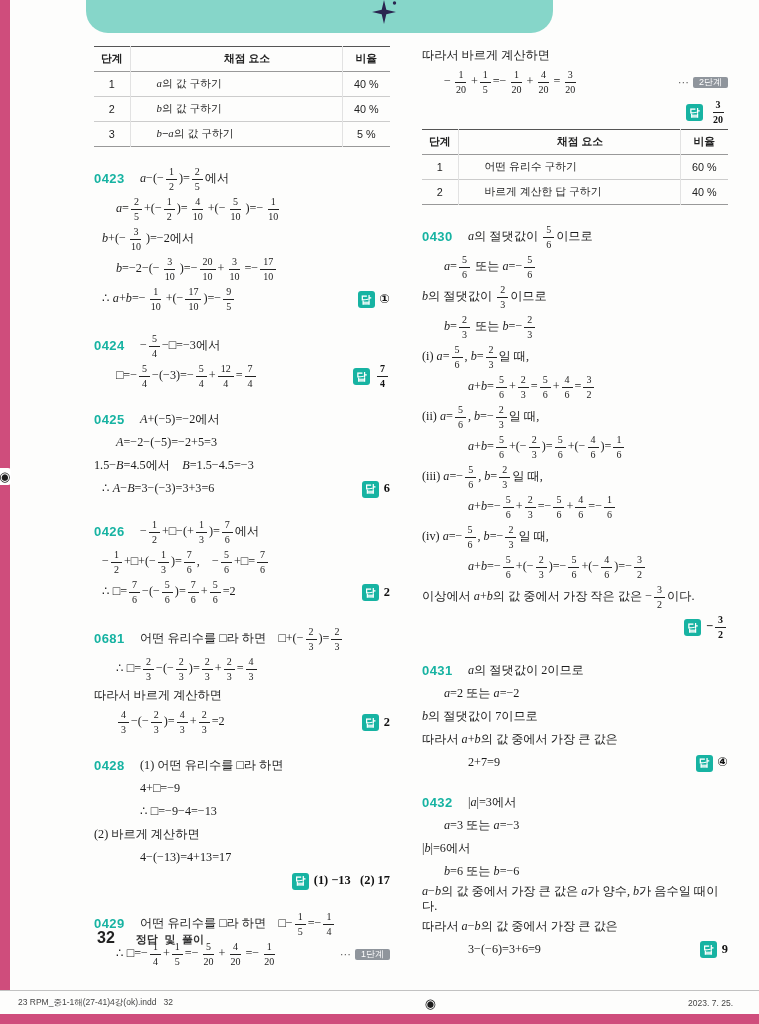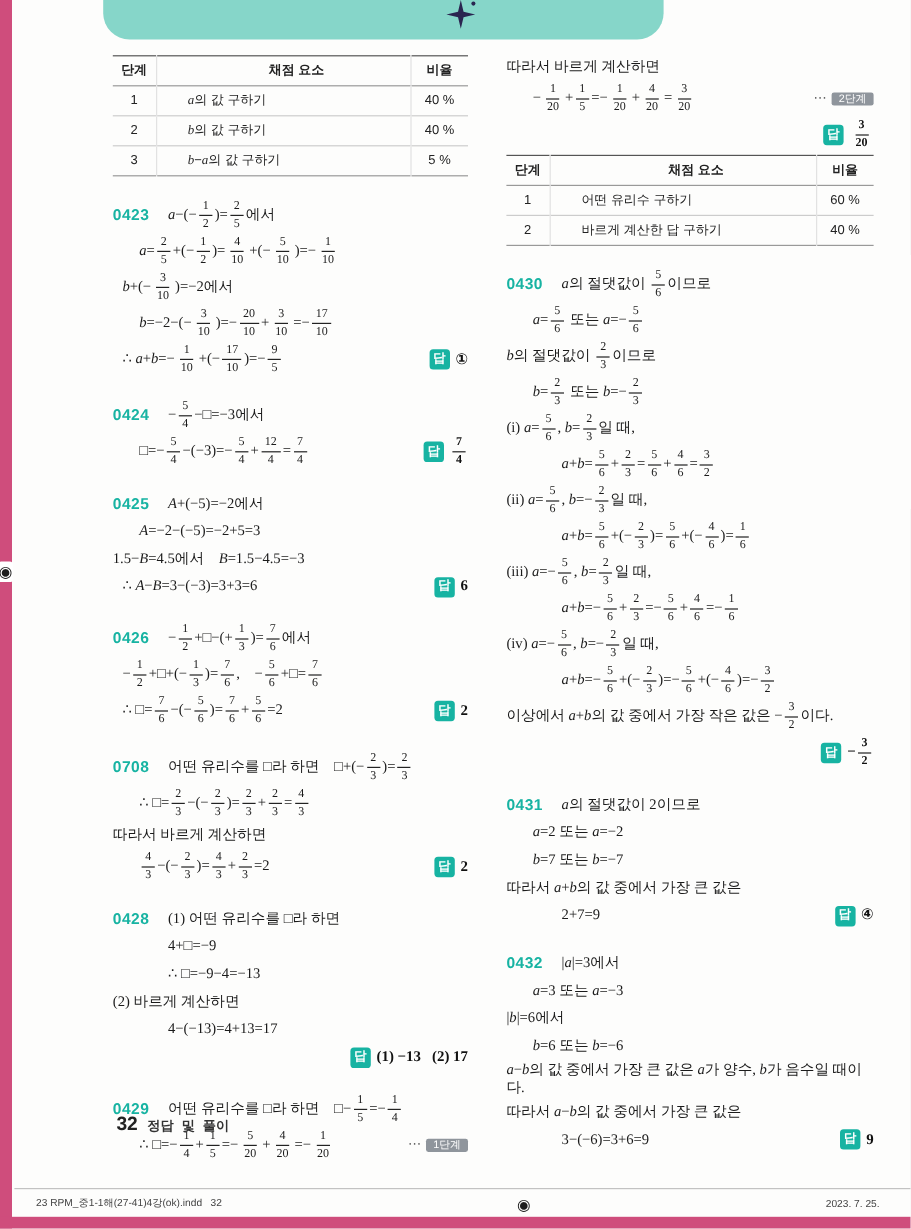--- a/index.html
+++ b/index.html
@@ -64,26 +64,26 @@
   .gtable thead tr{border-top:1.6px solid #555;border-bottom:1px solid #999;}
   .gtable tbody tr{border-bottom:1px solid #ccc;}
   .gtable tbody tr:last-child{border-bottom:1px solid #999;}
   .gtable .c0{width:36px;text-align:center;}
   .gtable .c1{text-align:left;padding-left:26px;border-left:1px solid #e2e2e2;border-right:1px solid #e2e2e2;}
   .gtable th.c1{text-align:center;}
   .gtable .c2{width:48px;text-align:center;}
   .gtable i{font-family:"Liberation Serif",serif;}
 
   
-  .pagelabel{position:absolute;left:97px;top:929px;display:flex;align-items:baseline;gap:8px;}
+  .pagelabel{position:absolute;left:97px;top:929px;display:flex;align-items:baseline;gap:21px;}
   .pagenum{font-family:"Liberation Sans",sans-serif;font-weight:700;font-size:16px;color:#222;}
   .pagetitle{font-family:Liberation Mono, monospace;font-size:11px;color:#333;font-weight:700;}
 
   
-  .footer{position:absolute;left:12px;right:0;bottom:10px;height:24px;border-top:1px solid #c2c2c2;
+  .footer{position:absolute;left:0;right:0;bottom:10px;height:24px;border-top:1px solid #c2c2c2;
           display:flex;align-items:center;justify-content:space-between;background:#fdfdfc;
           padding:3px 26px 2px 18px;font-family:"Liberation Sans",sans-serif;font-size:8.5px;color:#444;}
   .footer span{white-space:pre;}
 </style>
 </head>
 <body>
 
 <div class="page">
 
   <div class="top-deco">
@@ -190,21 +190,21 @@
           <div class="mline ind-0">
             <span class="mtxt">∴ □=<span class="fr"><span class="fn">7</span><span class="fd">6</span></span>−(−<span class="fr"><span class="fn">5</span><span class="fd">6</span></span>)=<span class="fr"><span class="fn">7</span><span class="fd">6</span></span>+<span class="fr"><span class="fn">5</span><span class="fd">6</span></span>=2</span>
             <span class="ansgrp">
               <span class="abadge">답</span>
               <span class="aval">2</span>
             </span>
           </div>
         </div>
         <div class="problem">
           <div class="mline pfirst">
-            <span class="pnum">0708</span>
+            <span class="pnum">0681</span>
             <span class="mtxt">어떤 유리수를 □라 하면    □+(−<span class="fr"><span class="fn">2</span><span class="fd">3</span></span>)=<span class="fr"><span class="fn">2</span><span class="fd">3</span></span></span>
           </div>
           <div class="mline ind-1">
             <span class="mtxt">∴ □=<span class="fr"><span class="fn">2</span><span class="fd">3</span></span>−(−<span class="fr"><span class="fn">2</span><span class="fd">3</span></span>)=<span class="fr"><span class="fn">2</span><span class="fd">3</span></span>+<span class="fr"><span class="fn">2</span><span class="fd">3</span></span>=<span class="fr"><span class="fn">4</span><span class="fd">3</span></span></span>
           </div>
           <div class="mline ind-f">
             <span class="mtxt">따라서 바르게 계산하면</span>
           </div>
           <div class="mline ind-1">
             <span class="mtxt"><span class="fr"><span class="fn">4</span><span class="fd">3</span></span>−(−<span class="fr"><span class="fn">2</span><span class="fd">3</span></span>)=<span class="fr"><span class="fn">4</span><span class="fd">3</span></span>+<span class="fr"><span class="fn">2</span><span class="fd">3</span></span>=2</span>
@@ -344,22 +344,22 @@
           </div>
         </div>
         <div class="problem">
           <div class="mline pfirst">
             <span class="pnum">0431</span>
             <span class="mtxt"><i>a</i>의 절댓값이 2이므로</span>
           </div>
           <div class="mline ind-1">
             <span class="mtxt"><i>a</i>=2 또는 <i>a</i>=−2</span>
           </div>
-          <div class="mline ind-1">
-            <span class="mtxt"><i>b</i>=7 또는 <i>b</i>=−7</span>
+          <div class="mline ind-f">
+            <span class="mtxt"><i>b</i>의 절댓값이 7이므로</span>
           </div>
           <div class="mline ind-f">
             <span class="mtxt">따라서 <i>a</i>+<i>b</i>의 값 중에서 가장 큰 값은</span>
           </div>
           <div class="mline ind-2">
             <span class="mtxt">2+7=9</span>
             <span class="ansgrp">
               <span class="abadge">답</span>
               <span class="aval">④</span>
             </span>

